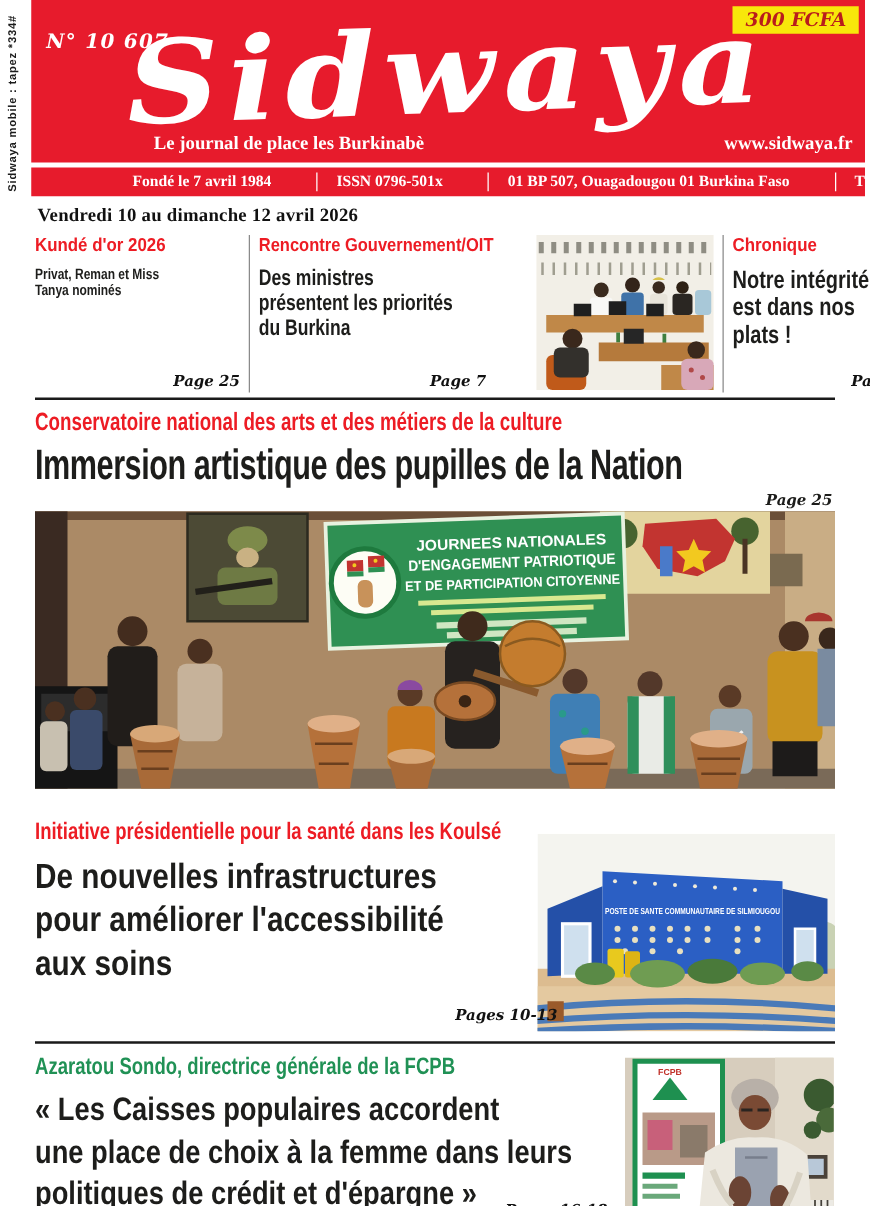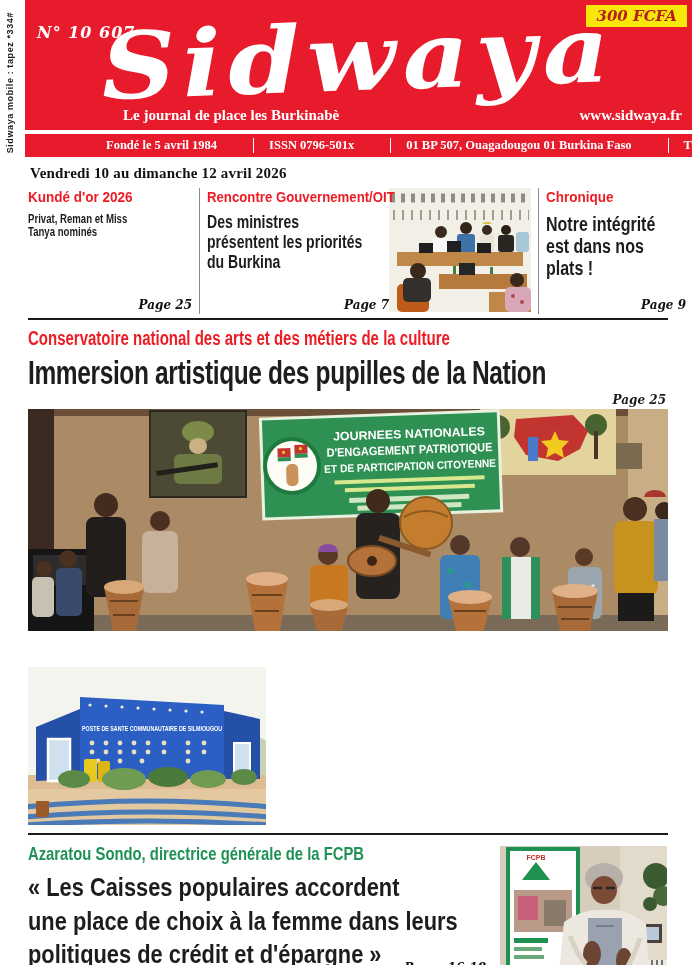--- a/index.html
+++ b/index.html
@@ -35,21 +35,21 @@
   .briefs{display:flex;margin:6px 28px 0 28px;border-bottom:2px solid #1a1a1a;
     padding-bottom:4px;height:126px;}
   .brief{position:relative;}
   .kicker{color:#ed1c24;font-weight:bold;font-size:15px;line-height:1.15;}
   .hl{font-weight:bold;color:#1d1d1b;margin-top:8px;}
   .hl div{line-height:1.1;}
   .pg{position:absolute;bottom:2px;right:0;font:italic bold 12px "DejaVu Serif",serif;color:#111;}
   .b1{width:164px;flex:0 0 164px;}
   .b1 .hl{font-size:12px;}
   .vdiv{width:1px;background:#8a8a8a;margin:0 7px;flex:0 0 1px;}
-  .b2{flex:1;display:flex;}
+  .b2{flex:1;display:flex;gap:40px;}
   .b2 .txt{width:182px;flex:0 0 182px;position:relative;}
   .b2 .kicker{position:relative;z-index:2;}
   .b2 .hl{font-size:18px;}
   .b2 .photo{width:142px;height:124px;flex:0 0 142px;}
   .b3{width:140px;flex:0 0 140px;}
   .b3 .hl{font-size:20px;}
 
   
   .lead{margin:7px 28px 0 28px;position:relative;}
   .lead .kicker{font-size:20px;}
@@ -89,21 +89,21 @@
     <div class="banner">
       <div class="issue">N° 10 607</div>
       <div class="price">300 FCFA</div>
       <div class="logo">Sidwaya</div>
       <div class="tagline">Le journal de place les Burkinabè</div>
       <div class="website">www.sidwaya.fr</div>
     </div>
   </div>
 
   <div class="infobar">
-    <span>Fondé le 5 avril 1984</span>
+    <span>Fondé le 7 avril 1984</span>
     <span>ISSN 0796-501x</span>
     <span>01 BP 507, Ouagadougou 01 Burkina Faso</span>
     <span>Tél. (226) 25 30 63 06</span>
   </div>
 
   <div class="dateline">Vendredi 10 au dimanche 12 avril  2026</div>
 
   <div class="briefs">
 
     <article class="brief b1">
@@ -286,20 +286,29 @@
           <ellipse cx="442" cy="188" rx="22" ry="7" fill="#e0b088"></ellipse>
         <path d="M426 202 L458 202" stroke="#6a3f1e" stroke-width="2"></path>
         <path d="M524 182 L532 222 L562 222 L570 182 Z" fill="#a86a38"></path>
           <ellipse cx="547" cy="182" rx="23" ry="7" fill="#e0b088"></ellipse>
         <path d="M530 198 L564 198 M533 210 L561 210" stroke="#6a3f1e" stroke-width="2"></path>
       </g>
     </svg>
   </section>
 
   <section class="health">
+    <div class="txt">
+      <div class="kicker cx" style="--sx:.78">Initiative présidentielle pour la santé dans les Koulsé</div>
+      <div class="hl">
+        <div class="cx" style="--sx:.85">De nouvelles infrastructures</div>
+        <div class="cx" style="--sx:.85">pour améliorer l'accessibilité</div>
+        <div class="cx" style="--sx:.85">aux soins</div>
+      </div>
+      <div class="pg">Pages 10-13</div>
+    </div>
 
     <svg class="photo" viewBox="0 0 238 158" preserveAspectRatio="none">
       <rect width="238" height="158" fill="#f4f4ef"></rect>
       <ellipse cx="228" cy="92" rx="18" ry="22" fill="#c9d2b4"></ellipse>
       <rect y="108" width="238" height="50" fill="#dcbc90"></rect>
       <rect y="122" width="238" height="36" fill="#e4c9a0"></rect>
       <g>
         <polygon points="8,60 52,42 52,112 8,114" fill="#2450a8"></polygon>
         <polygon points="52,30 196,38 196,112 52,112" fill="#2b5fc4"></polygon>
         <polygon points="196,44 232,52 232,112 196,112" fill="#2450a8"></polygon>

